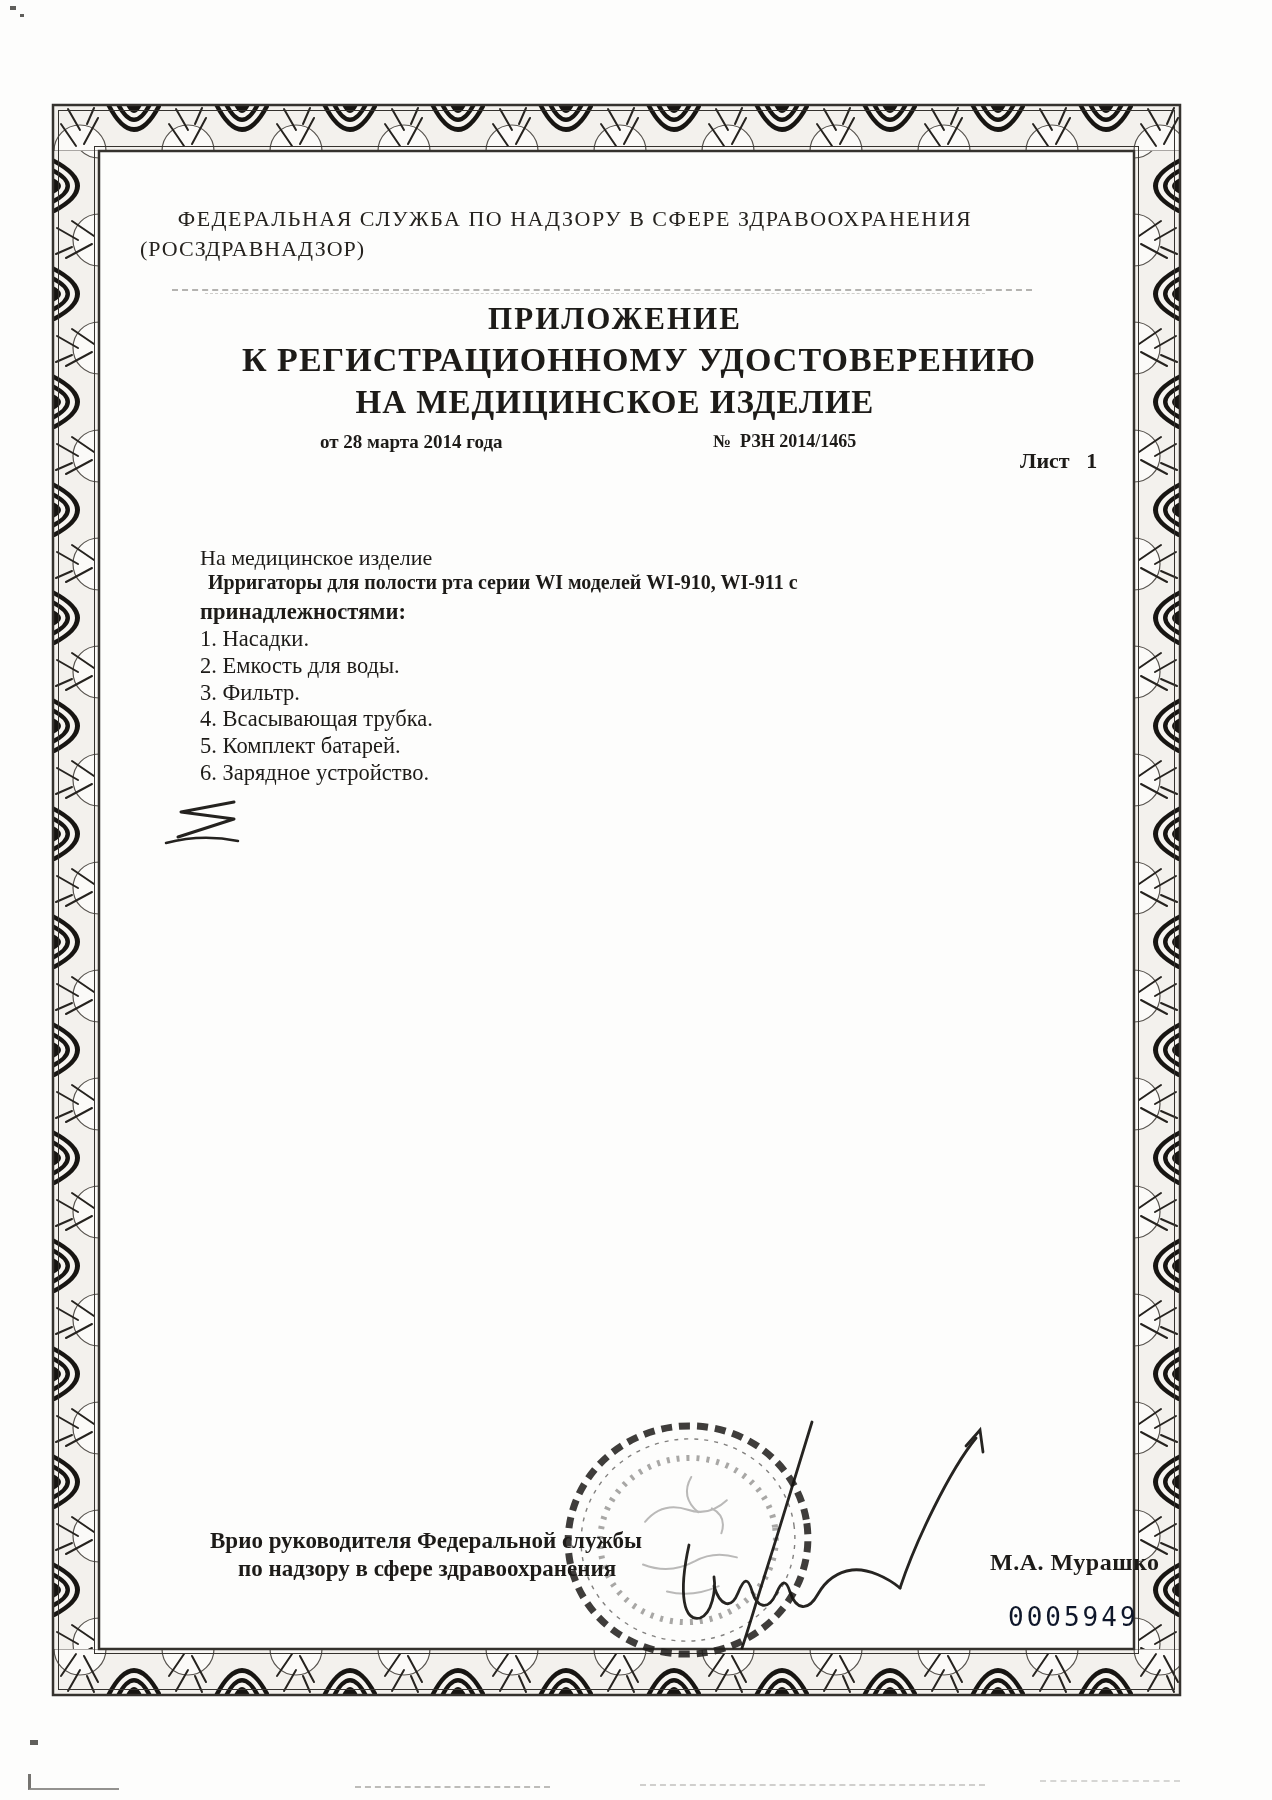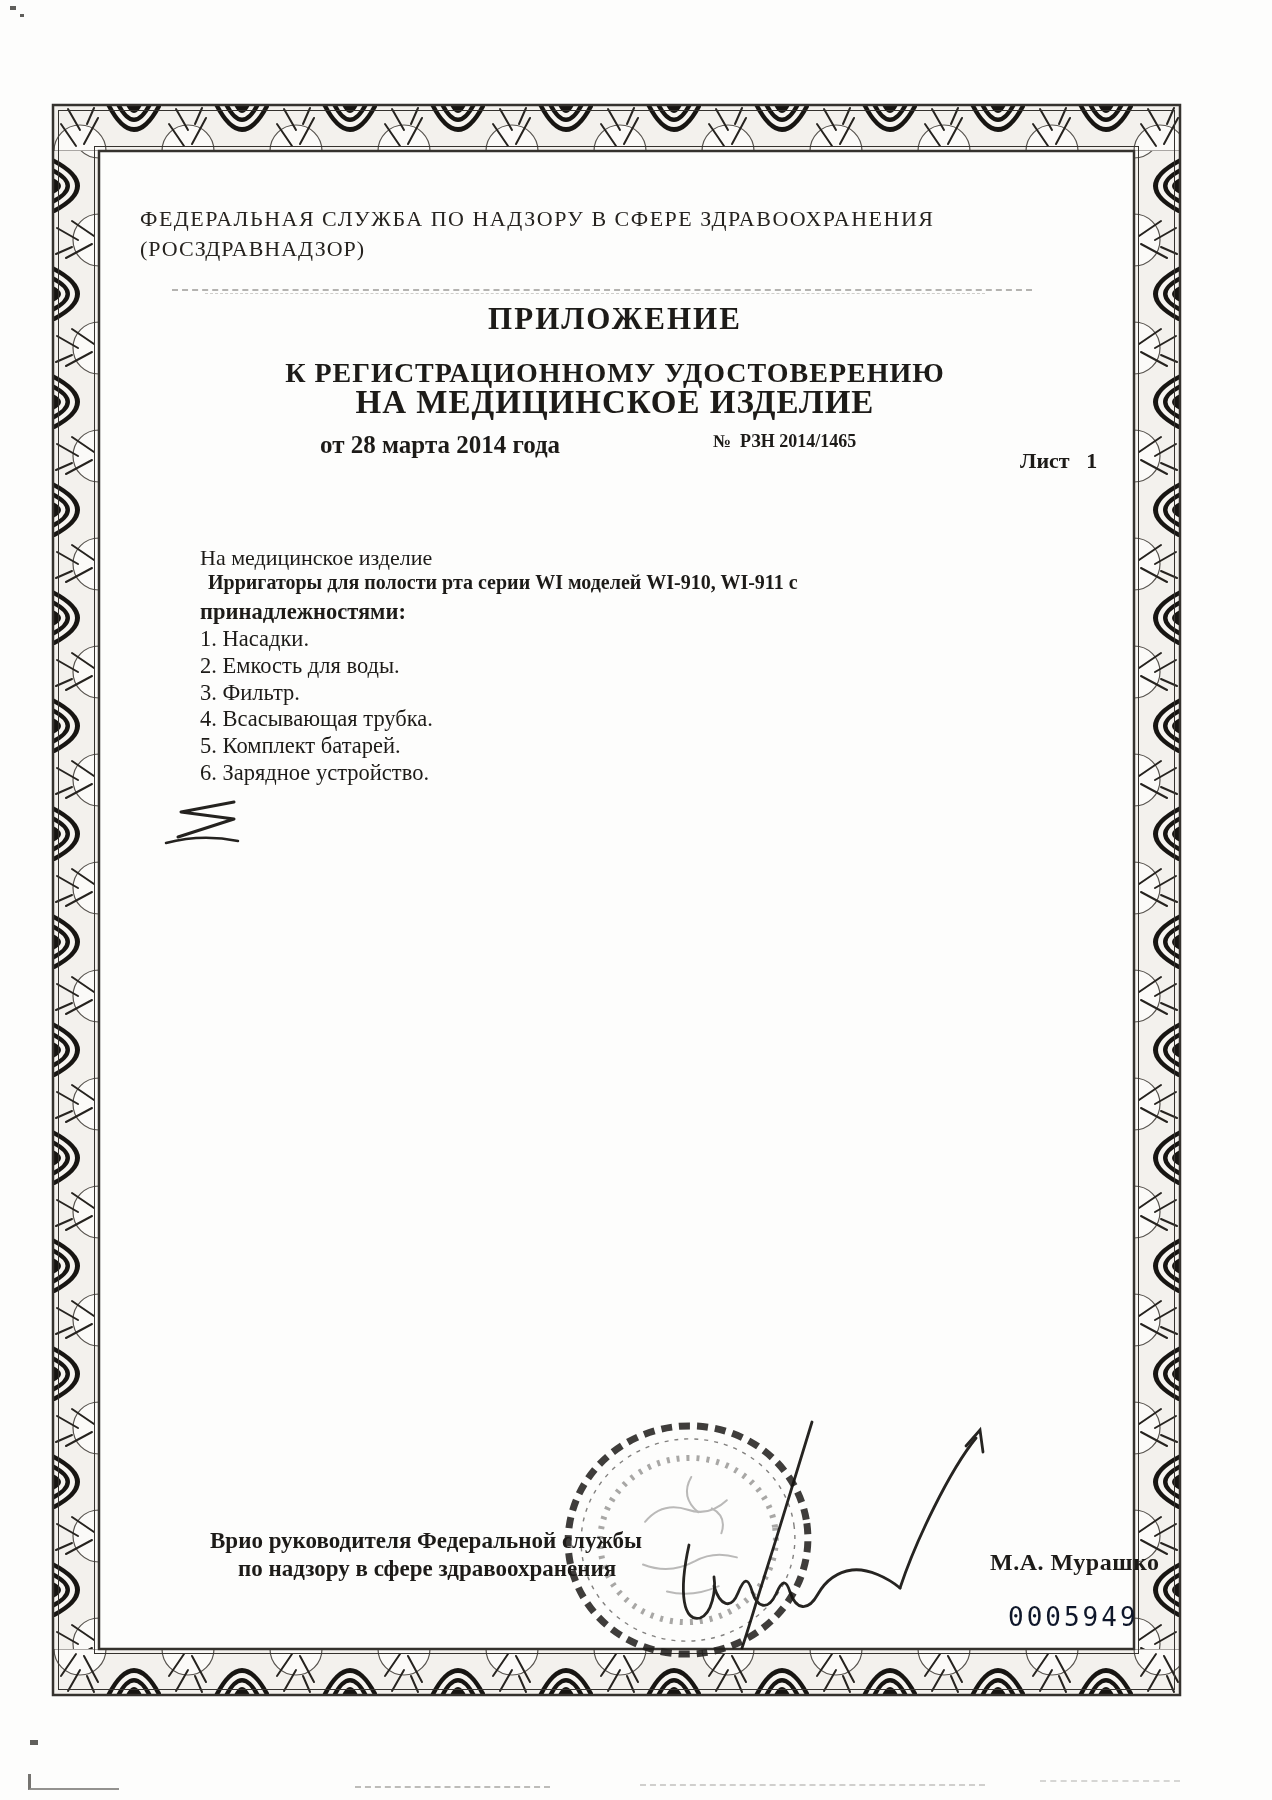--- a/index.html
+++ b/index.html
@@ -1,27 +1,27 @@
 <!DOCTYPE html>
 <html><head>
 <meta charset="utf-8">
 <style>
   html,body{margin:0;padding:0;background:#ffffff;}
   .page{position:relative;width:1272px;height:1800px;background:#fdfdfc;
         font-family:"Liberation Serif",serif;color:#1d1b18;overflow:hidden;}
   .abs{position:absolute;}
-  .agency1{left:140px;top:206px;width:870px;text-align:left;font-size:22px;
+  .agency1{left:140px;top:206px;width:870px;text-align:center;font-size:22px;
            letter-spacing:1.5px;color:#26231f;font-family:Liberation Serif, serif;}
   .agency2{left:140px;top:236px;width:870px;font-size:22px;letter-spacing:1px;color:#26231f;}
   .sep{left:172px;top:289px;width:860px;border-top:2px dashed rgba(90,88,84,.45);}
   .sep2{left:205px;top:293px;width:780px;border-top:1px dashed rgba(120,118,112,.35);}
   .t1{left:140px;top:301px;width:950px;text-align:center;font-size:31px;font-weight:bold;letter-spacing:2px;}
-  .t2{left:100px;top:357px;width:1030px;text-align:center;font-size:28px;font-weight:bold;letter-spacing:1px;}
+  .t2{left:100px;top:341px;width:1030px;text-align:center;font-size:34px;font-weight:bold;letter-spacing:1px;padding-left:24px;}
   .t3{left:100px;top:384px;width:1030px;text-align:center;font-size:33px;font-weight:bold;letter-spacing:1px;}
-  .dateline{left:320px;top:431px;font-size:25px;font-weight:bold;white-space:pre;}
+  .dateline{left:320px;top:431px;font-size:19px;font-weight:bold;white-space:pre;}
   .numline{left:684px;top:431px;font-size:18px;font-weight:bold;white-space:pre;margin-left:29px;}
   .sheet{left:1020px;top:448px;font-size:22px;font-weight:bold;white-space:pre;}
   .intro{left:200px;top:545px;font-size:22px;}
   .devname{left:208px;top:571px;font-size:20px;font-weight:bold;}
   .devname2{left:200px;top:599px;font-size:22.5px;font-weight:bold;}
   .items{left:200px;top:626px;font-size:22.5px;}
   .items .li{height:26.8px;line-height:26.8px;}
   .sig1{left:210px;top:1528px;font-size:23px;font-weight:bold;}
   .sig2{left:210px;top:1556px;font-size:23px;font-weight:bold;margin-left:28px;}
   .signame{left:950px;top:1549px;font-size:24px;font-weight:bold;letter-spacing:.5px;margin-left:40px;}

